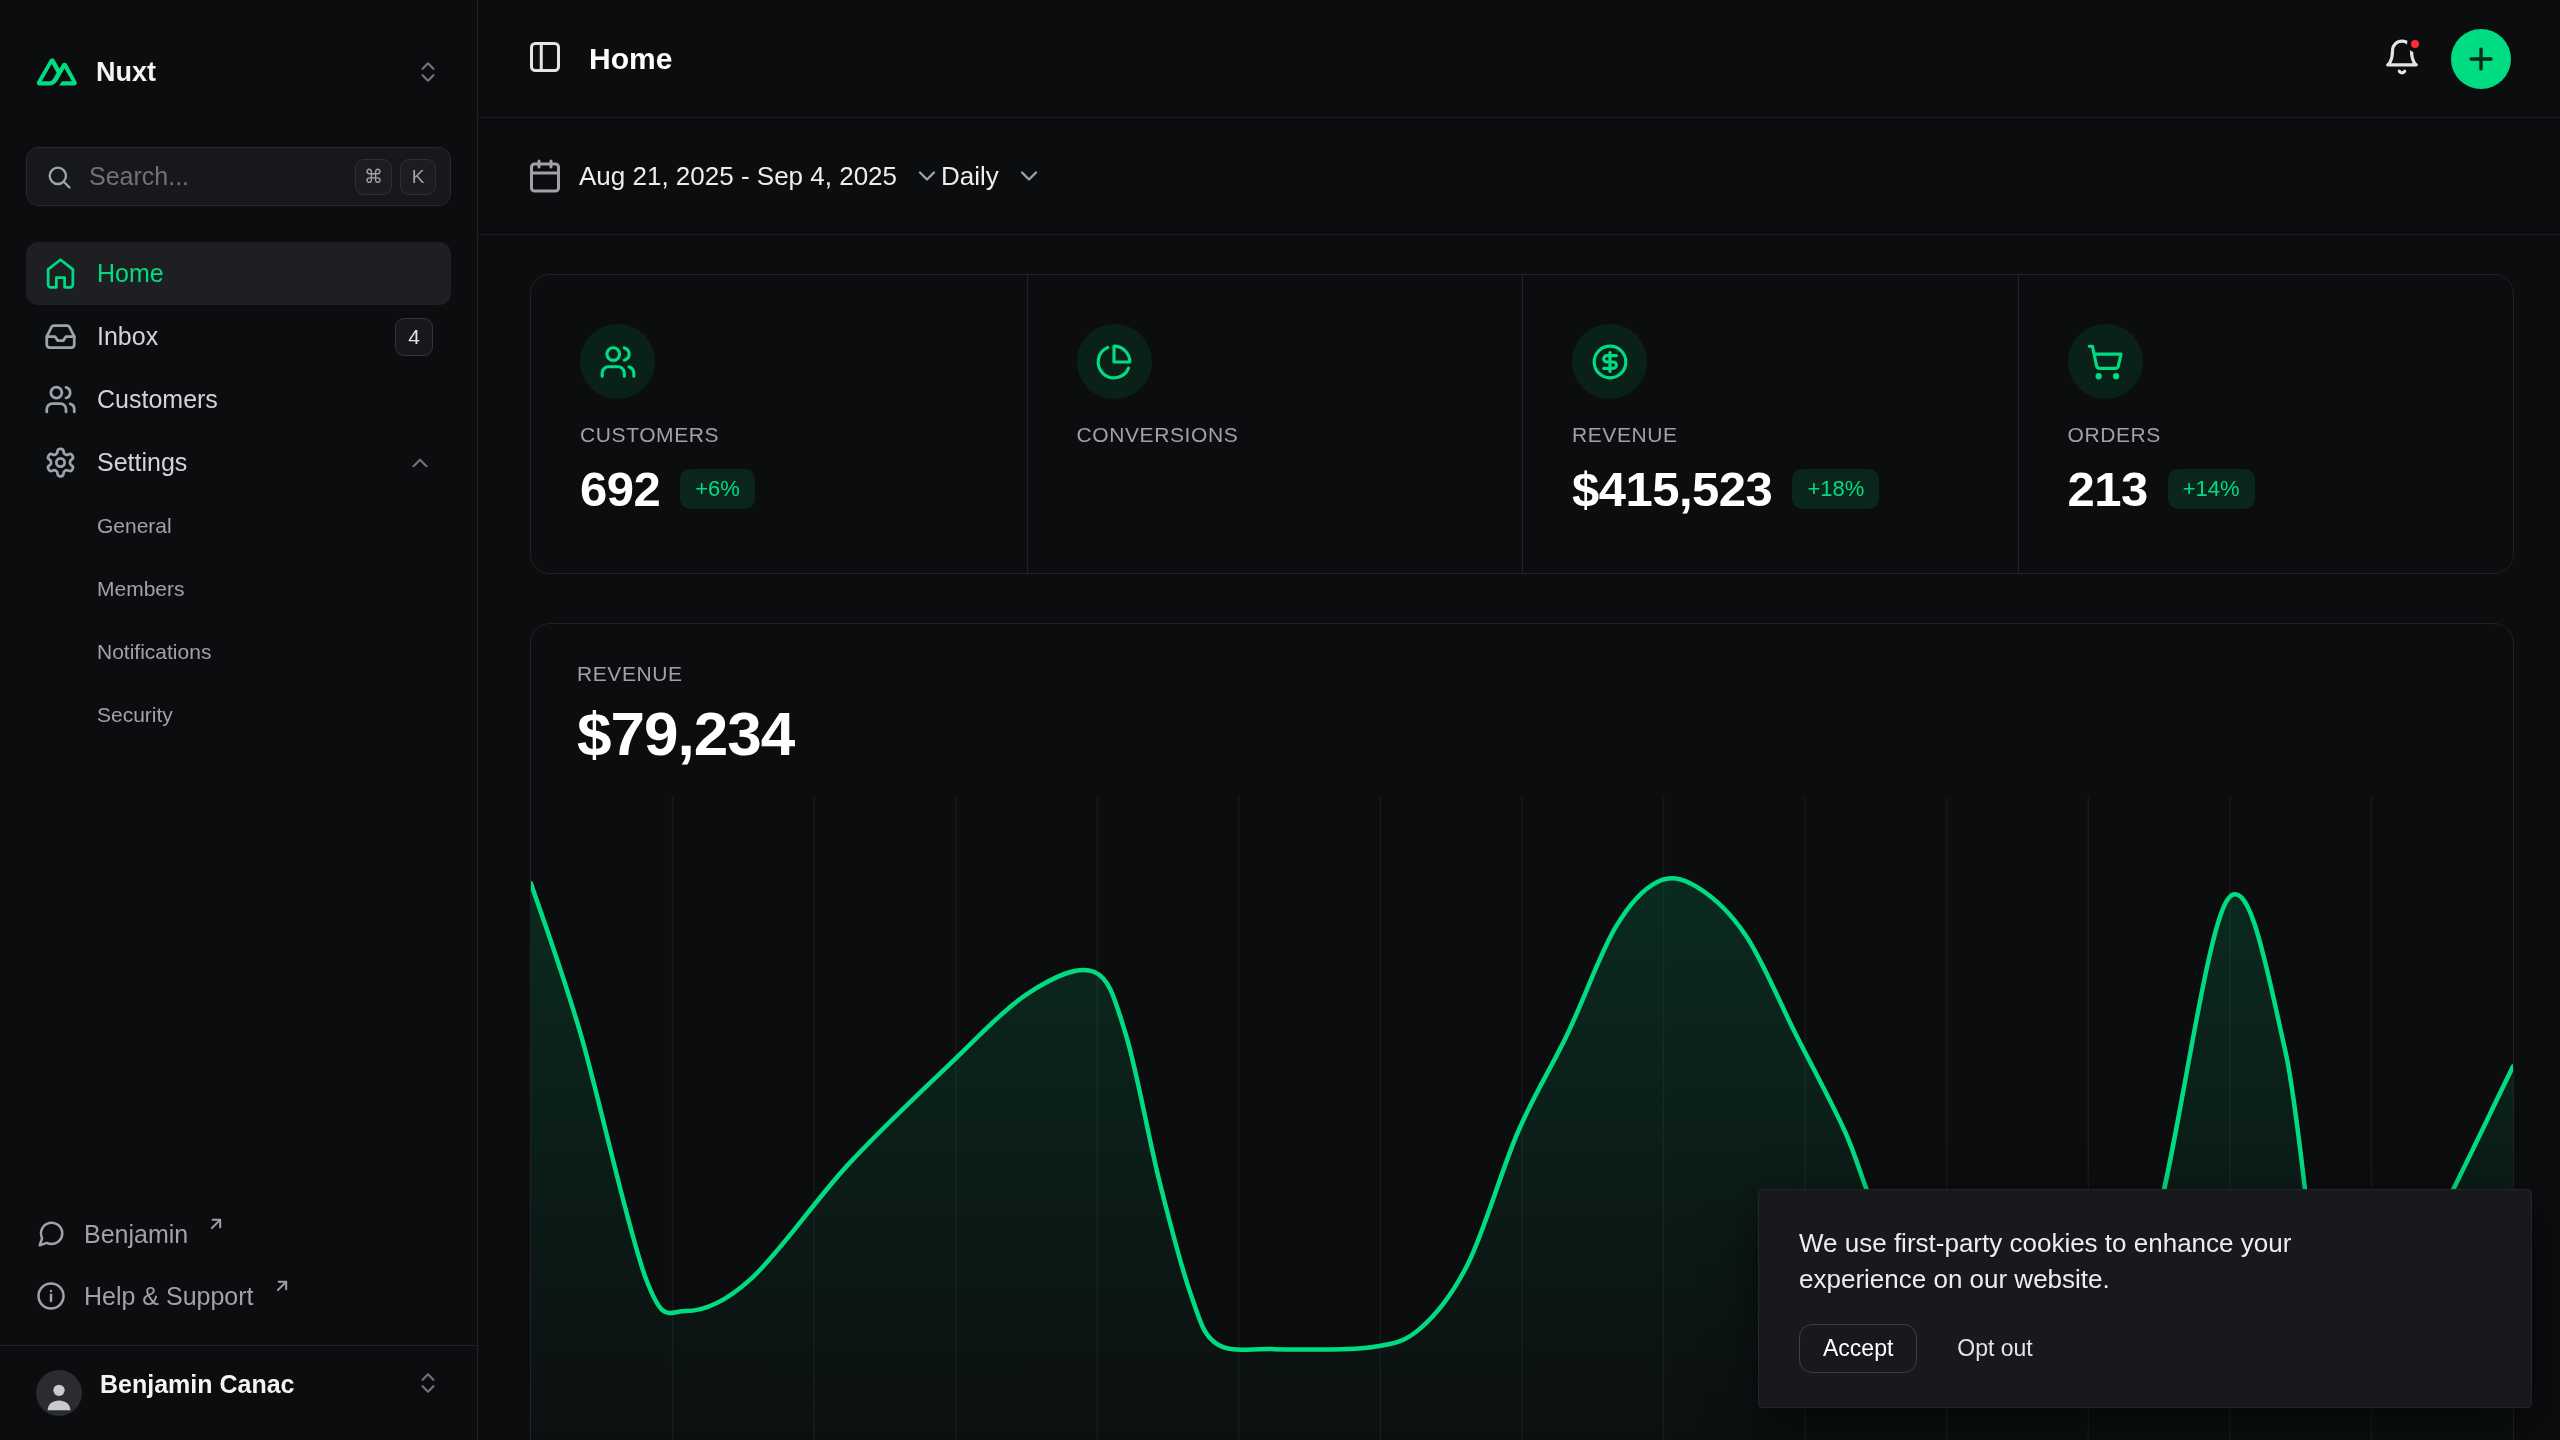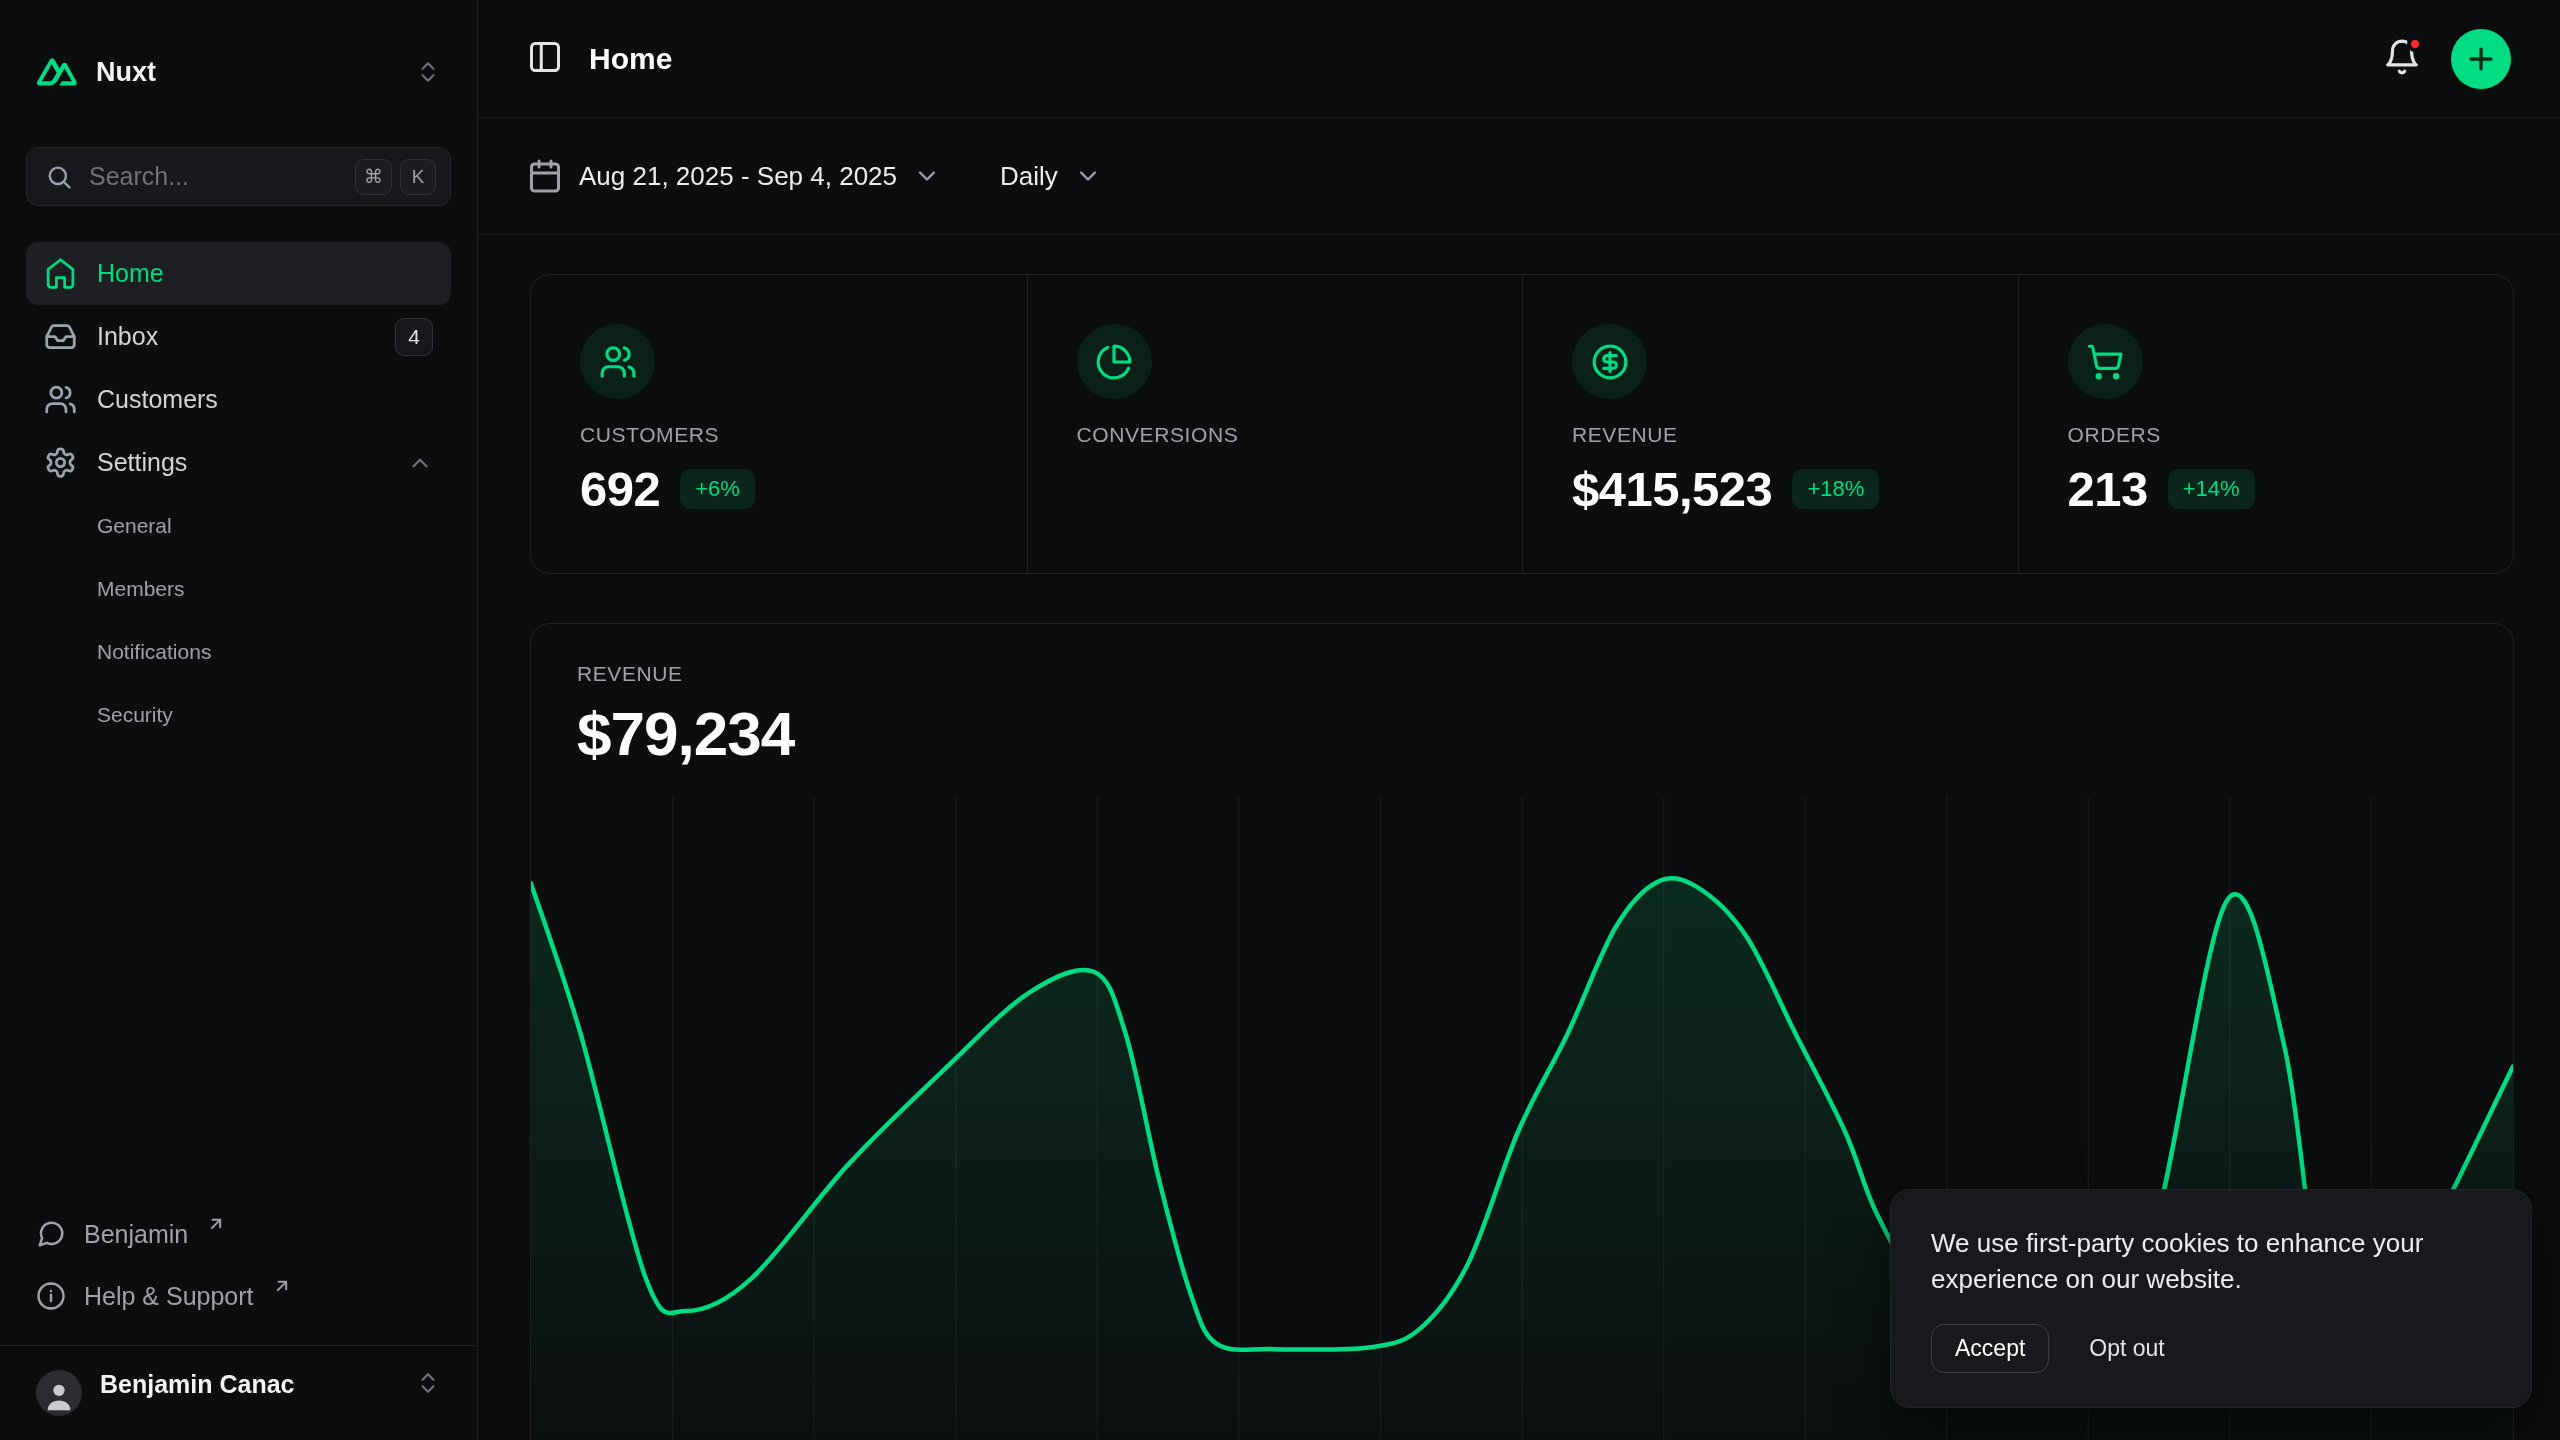--- a/index.html
+++ b/index.html
@@ -86,21 +86,21 @@
   .bell-btn{position:relative;background:none;border:none;color:#e4e4e7;padding:0;cursor:pointer}
   .bell-dot{position:absolute;top:-2px;right:-2px;width:16px;height:16px;border-radius:50%;background:#fb2c36;border:4px solid #0c0d0f}
   .plus-btn{
     width:60px;height:60px;border-radius:50%;background:#00dc82;border:none;color:#05291a;
     display:flex;align-items:center;justify-content:center;cursor:pointer;
   }
   .plus-btn .ic-md{width:34px;height:34px}
 
   .toolbar{
     height:117px;flex:0 0 117px;display:flex;align-items:center;
-    padding:0 49px;border-bottom:1px solid #1b1d20;gap:59px;
+    padding:0 49px;border-bottom:1px solid #1b1d20;
   }
   .picker{display:flex;align-items:center;gap:16px;background:none;border:none;color:#e8e8ea;cursor:pointer;padding:0}
   .picker .ic-md{color:#a1a1aa;width:36px;height:36px}
   .picker-label{font-size:26px;font-weight:500;color:#ededef}
   .picker .chev{color:#9ca3af;width:28px;height:28px}
 
   .content{flex:1;padding:39px 46px 0 52px;overflow:hidden;position:relative}
 
   .stats{
     display:grid;grid-template-columns:repeat(4,1fr);
@@ -121,22 +121,22 @@
     margin-top:49px;border:1px solid #202225;border-radius:20px;height:1400px;overflow:hidden;
   }
   .revenue-head{padding:38px 0 0 46px}
   .revenue-label{font-size:21px;letter-spacing:.6px;color:#a1a1aa;font-weight:500}
   .revenue-value{font-size:62px;font-weight:700;letter-spacing:-1px;margin-top:12px;color:#fff}
   .chart-wrap{margin-top:28px;width:100%}
   .chart-wrap svg{display:block;width:100%;height:700px}
 
   
   .cookie-banner{
-    position:fixed;right:28px;bottom:32px;width:642px;z-index:20;
-    background:#18191c;border:1px solid #232529;border-radius:20px;
+    position:fixed;right:28px;bottom:32px;width:774px;z-index:20;
+    background:#18191c;border:1px solid #232529;border-radius:4px;
     box-shadow:0 18px 50px rgba(0,0,0,.55);padding:36px 40px 34px;margin-top:16px;
   }
   .cookie-text{font-size:26px;line-height:1.38;color:#ededef;max-width:600px}
   .cookie-actions{margin-top:26px;display:flex;gap:40px}
   .accept-btn{
     background:transparent;border:1px solid #3c3e44;border-radius:13px;color:#fff;
     font-size:23px;font-weight:500;padding:10px 23px;cursor:pointer;
     font-family:"Liberation Sans",sans-serif;
   }
   .optout-btn{background:none;border:none;color:#e4e4e7;font-size:23px;font-weight:500;cursor:pointer;padding:0;font-family:"Liberation Sans",sans-serif}

